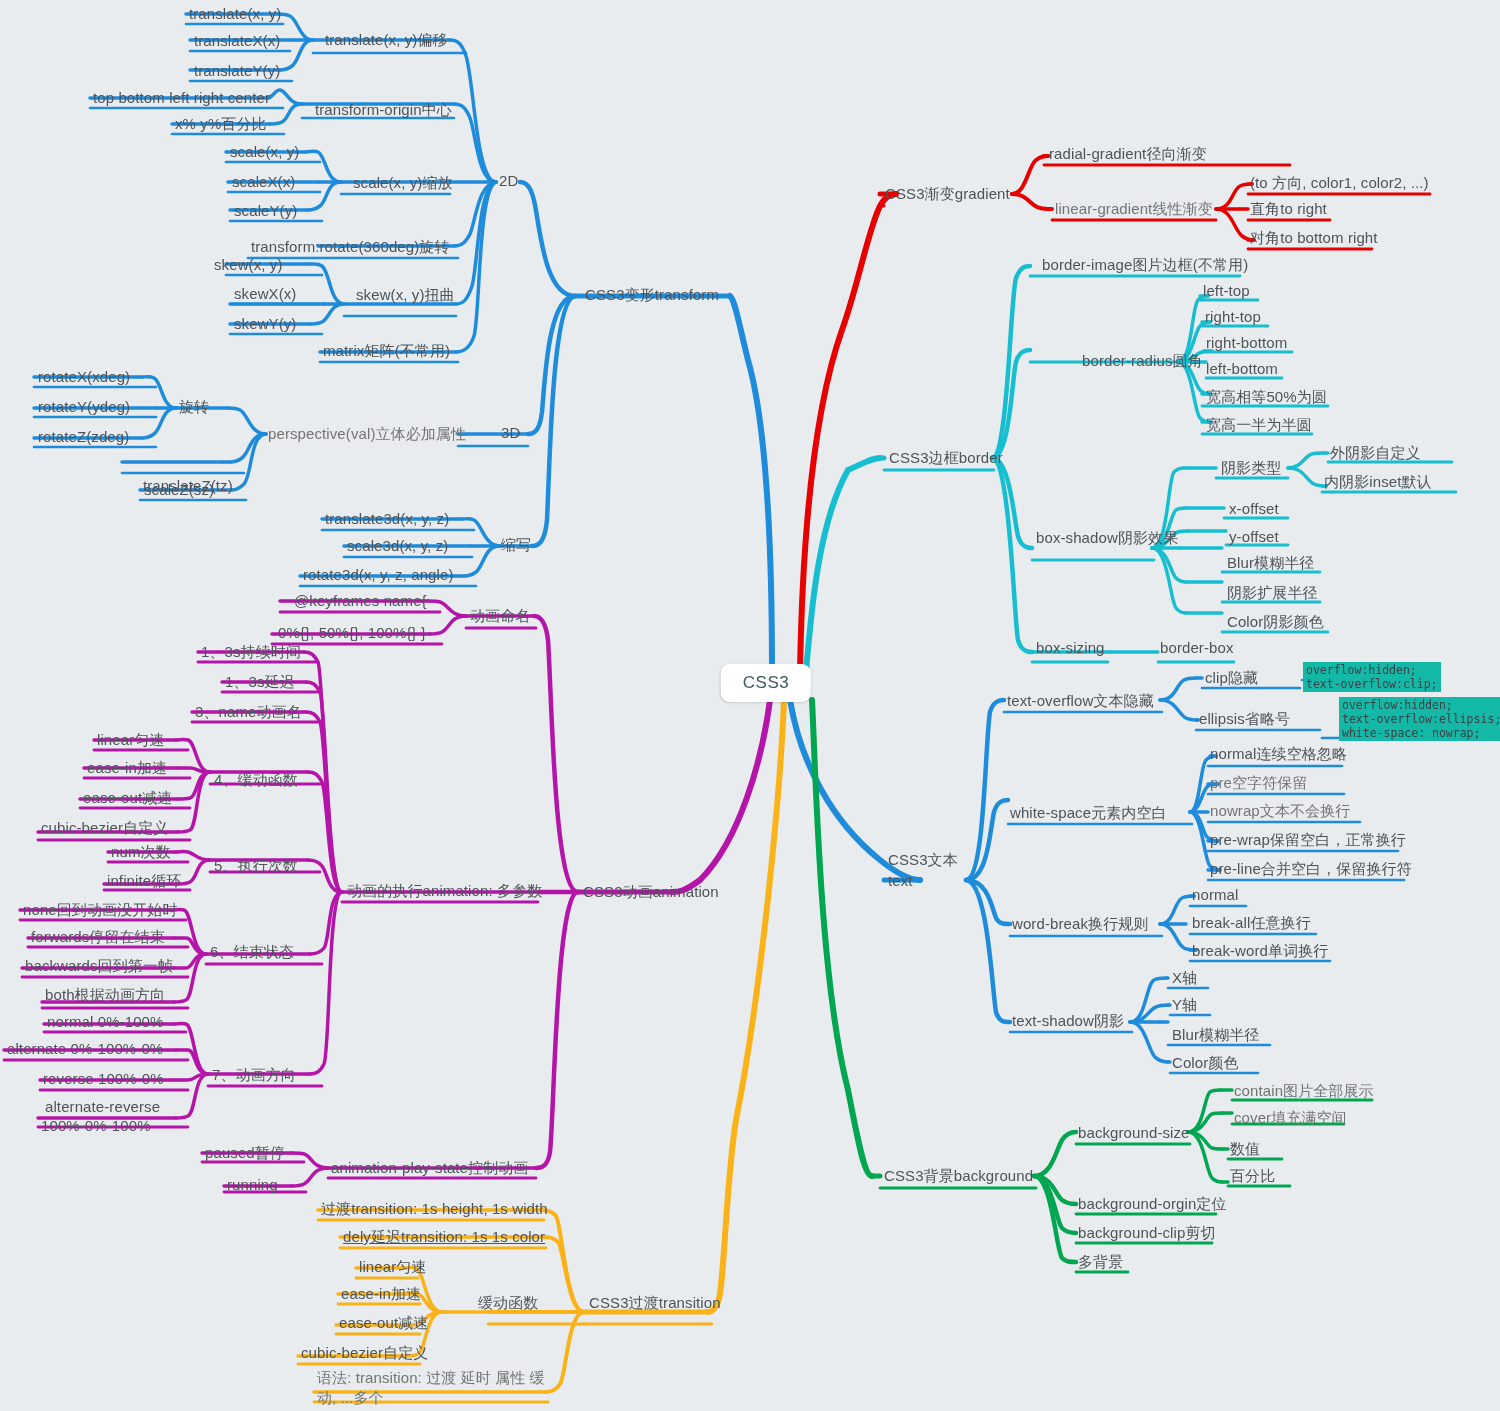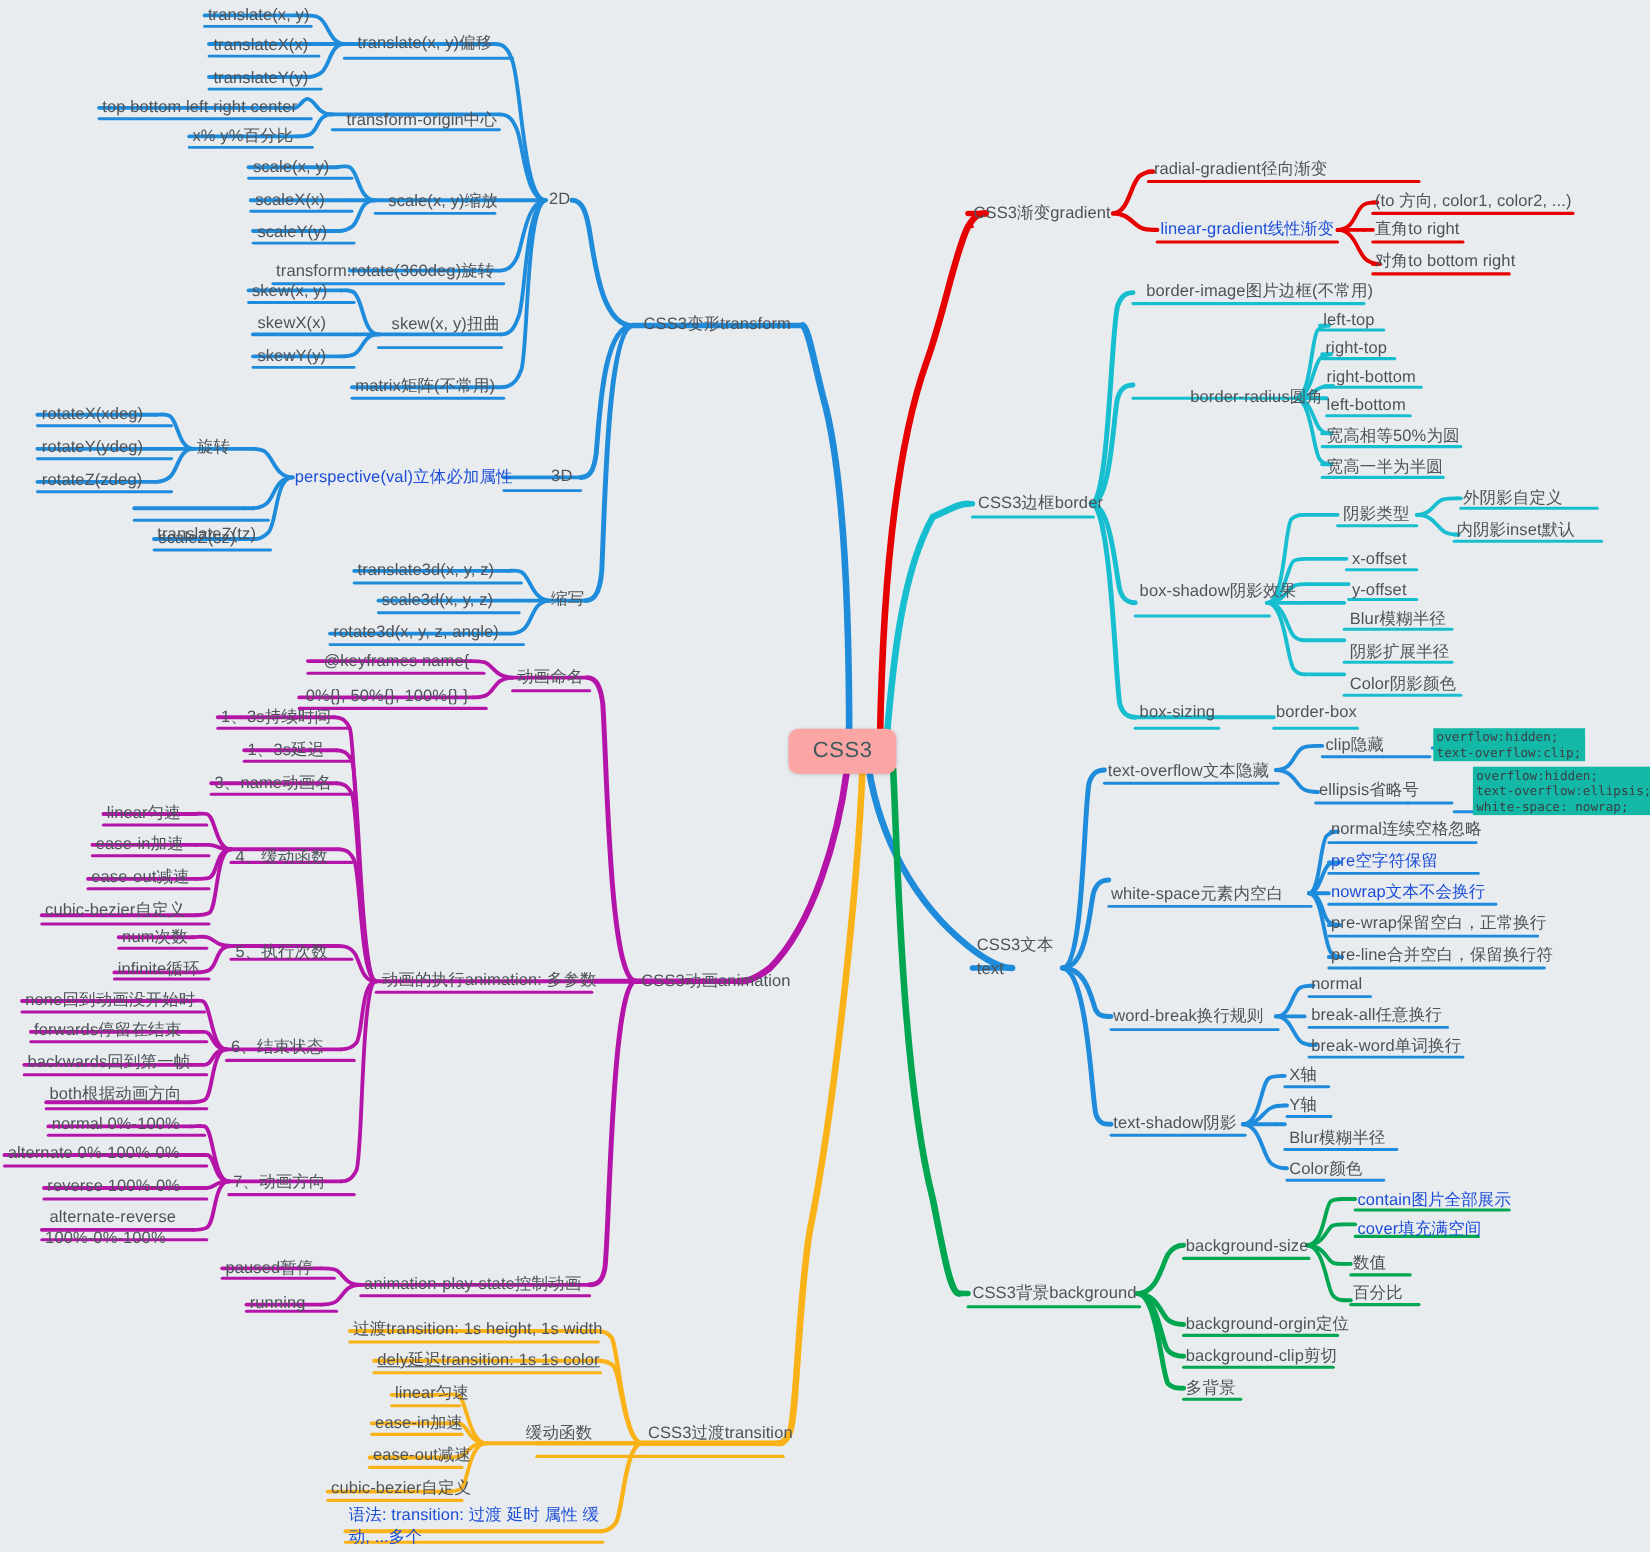--- a/index.html
+++ b/index.html
@@ -13,37 +13,37 @@
   #map{position:absolute;left:0;top:0;width:1500px;height:1411px;}
   svg#links{position:absolute;left:0;top:0;width:1500px;height:1411px;pointer-events:none;}
   .lbl{
     position:absolute;
     font-size:15px;
     line-height:17px;
     color:#4d5358;
     white-space:pre;
     letter-spacing:.1px;
   }
-  .lbl.red{color:#1d4ed8;}
+  .lbl.red{color:#737373;}
   .code{
     position:absolute;
     font-family:"DejaVu Sans Mono","Liberation Mono",monospace;
     font-size:11.5px;
     line-height:14px;
     color:#3a4046;
     background:#14b8a6;
     white-space:pre;
     padding:1px 3px;
   }
   .root{
     position:absolute;
-    background:#fca5a5;
+    background:#ffffff;
     border-radius:9px;
     box-shadow:0 1px 3px rgba(0,0,0,.14);
-    font-size:20px;
+    font-size:17px;
     color:#3d5a5c;
     padding:9px 22px;
     letter-spacing:.5px;
   }
   .two-line{line-height:20px;}
 </style>
 </head>
 <body>
 
 <div id="map">
@@ -473,21 +473,21 @@
 <div class="lbl" style="left:175px;top:115px;">x% y%百分比</div>
 
 <div class="lbl" style="left:353px;top:174px;">scale(x, y)缩放</div>
 <div class="lbl" style="left:230px;top:143px;">scale(x, y)</div>
 <div class="lbl" style="left:232px;top:173px;">scaleX(x)</div>
 <div class="lbl" style="left:234px;top:202px;">scaleY(y)</div>
 
 <div class="lbl" style="left:251px;top:238px;">transform:rotate(360deg)旋转</div>
 
 <div class="lbl" style="left:356px;top:286px;">skew(x, y)扭曲</div>
-<div class="lbl" style="left:229px;top:256px;">skew(x, y)</div>
+<div class="lbl" style="left:214px;top:256px;">skew(x, y)</div>
 <div class="lbl" style="left:234px;top:285px;">skewX(x)</div>
 <div class="lbl" style="left:234px;top:315px;">skewY(y)</div>
 
 <div class="lbl" style="left:323px;top:342px;">matrix矩阵(不常用)</div>
 
 <div class="lbl red" style="left:268px;top:425px;">perspective(val)立体必加属性</div>
 <div class="lbl" style="left:179px;top:398px;">旋转</div>
 <div class="lbl" style="left:38px;top:368px;">rotateX(xdeg)</div>
 <div class="lbl" style="left:38px;top:398px;">rotateY(ydeg)</div>
 <div class="lbl" style="left:38px;top:428px;">rotateZ(zdeg)</div>

